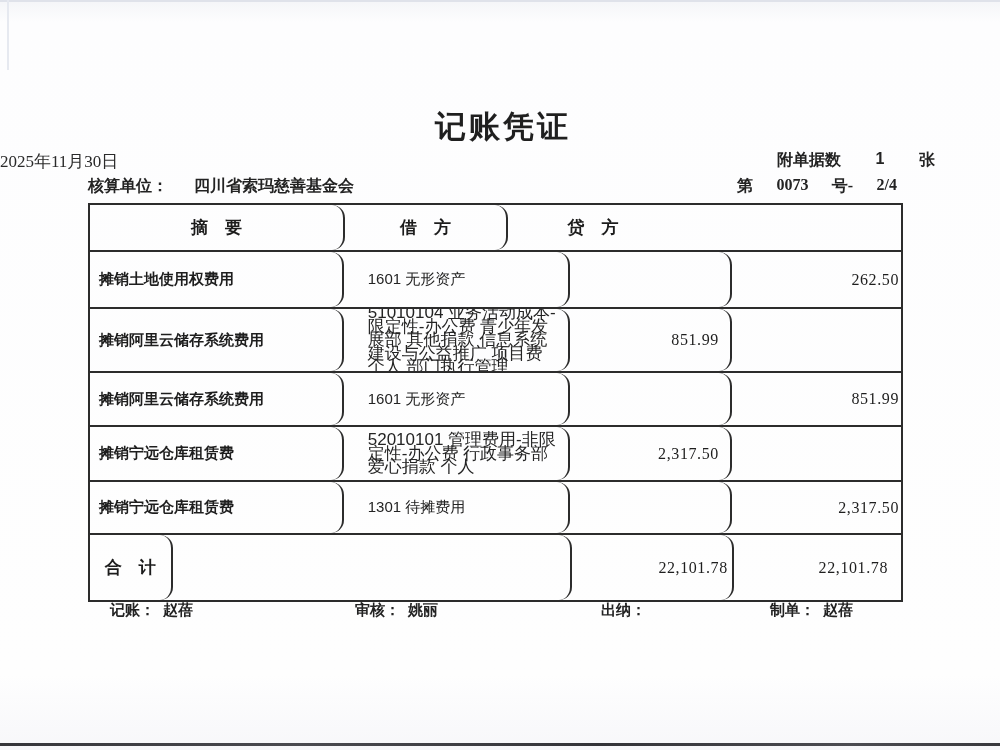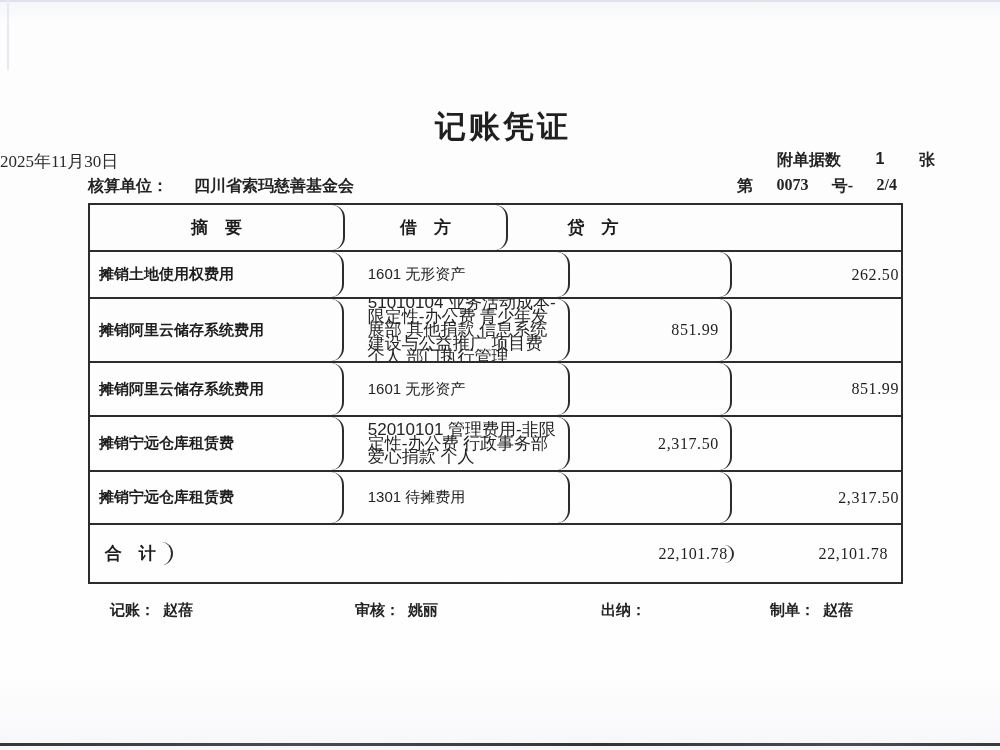--- a/index.html
+++ b/index.html
@@ -54,22 +54,22 @@
   .bR{border-right:2px solid #2c2c2c;border-radius:13px;}
   .c-sum{width:255px;padding-left:9px;font-size:15px;font-weight:600;color:#1e1e1e;}
   .c-acct{width:227px;padding-left:24px;padding-right:4px;font-size:15px;color:#242424;}
   .c-acct.sm{font-size:17px;line-height:13.5px;letter-spacing:0px;}
   .c-deb{width:163px;justify-content:flex-end;padding-right:11px;}
   .c-cred{width:170px;justify-content:flex-end;padding-right:2px;}
   .num{font-family:"Liberation Serif", serif;font-size:16px;letter-spacing:0.6px;color:#1e1e1e;}
   .hrow{height:47px;}
   .hcell{justify-content:center;font-size:17px;font-weight:bold;color:#1c1c1c;padding:0;}
   .hcell.c-sum,.hcell.c-acct{padding-left:0;}
-  .r1{height:47px;} .r2{height:64px;} .r3{height:54px;} .r4{height:55px;} .r5{height:53px;}
-  .trow-total{height:57px;align-items:center;}
+  .r1{height:57px;} .r2{height:64px;} .r3{height:54px;} .r4{height:55px;} .r5{height:53px;}
+  .trow-total{height:65px;}
   .t-label{width:83px;justify-content:center;font-size:17px;font-weight:bold;color:#1c1c1c;}
   .t-merge{width:401px;}
   .t-deb{width:163px;justify-content:flex-end;padding-right:4px;}
   .t-cred{width:168px;justify-content:flex-end;padding-right:13px;}
   
   .sig-row{position:absolute;top:601px;left:0;width:1000px;font-size:15px;font-weight:600;color:#232323;}
   .sig{position:absolute;white-space:nowrap;}
   .sig-book{left:110px;} .sig-review{left:355px;} .sig-cash{left:585px;margin-left:16px;} .sig-make{left:770px;}
   .sig .nm{margin-left:8px;}
 </style>

